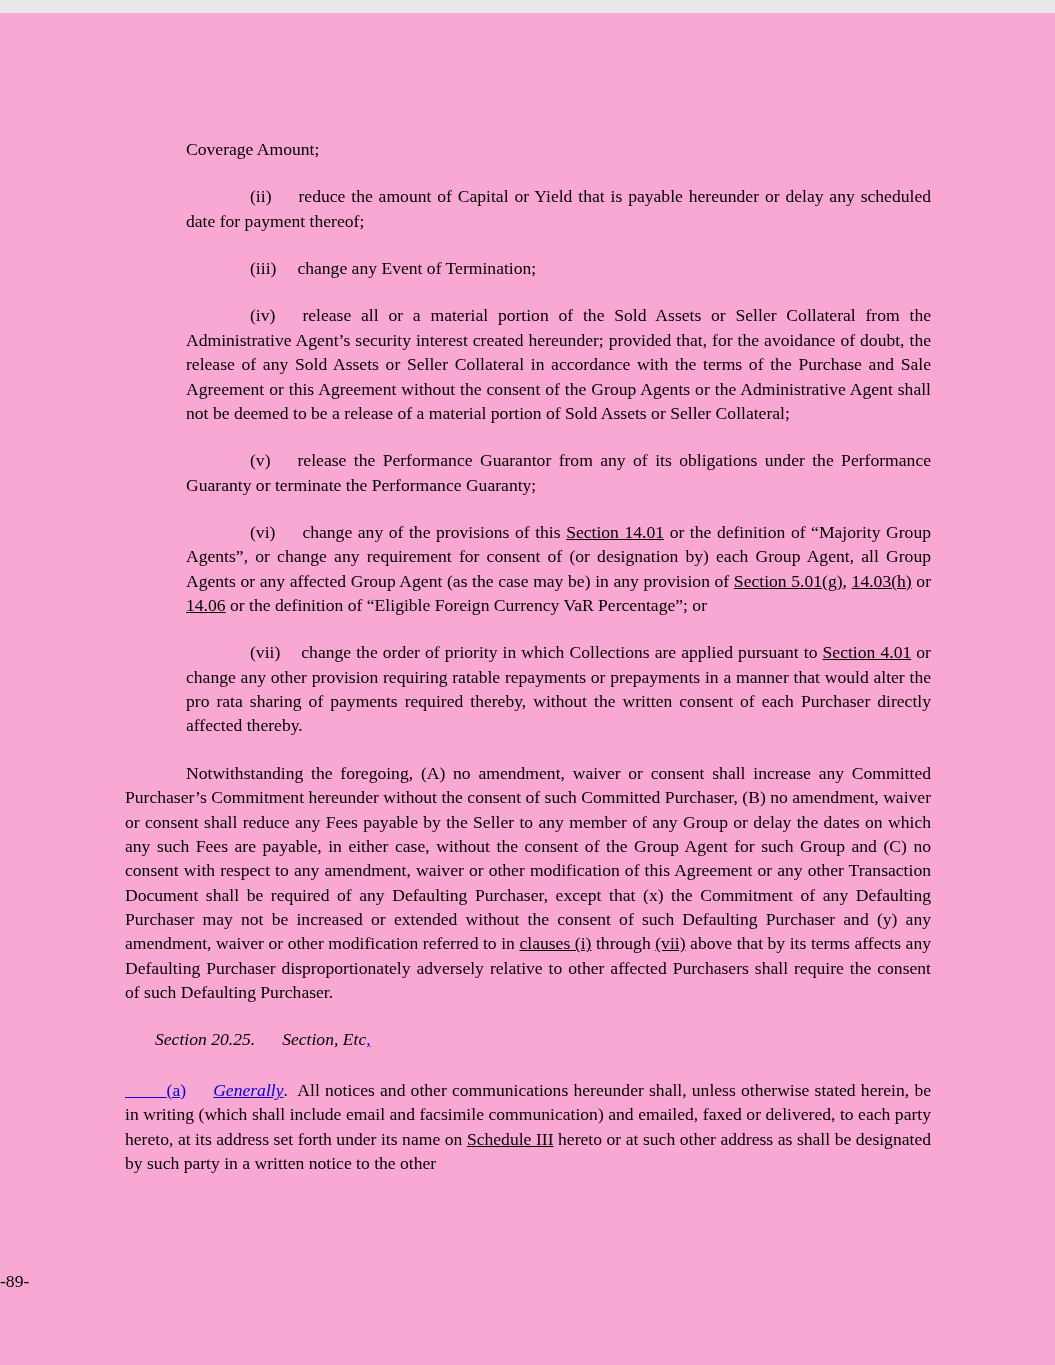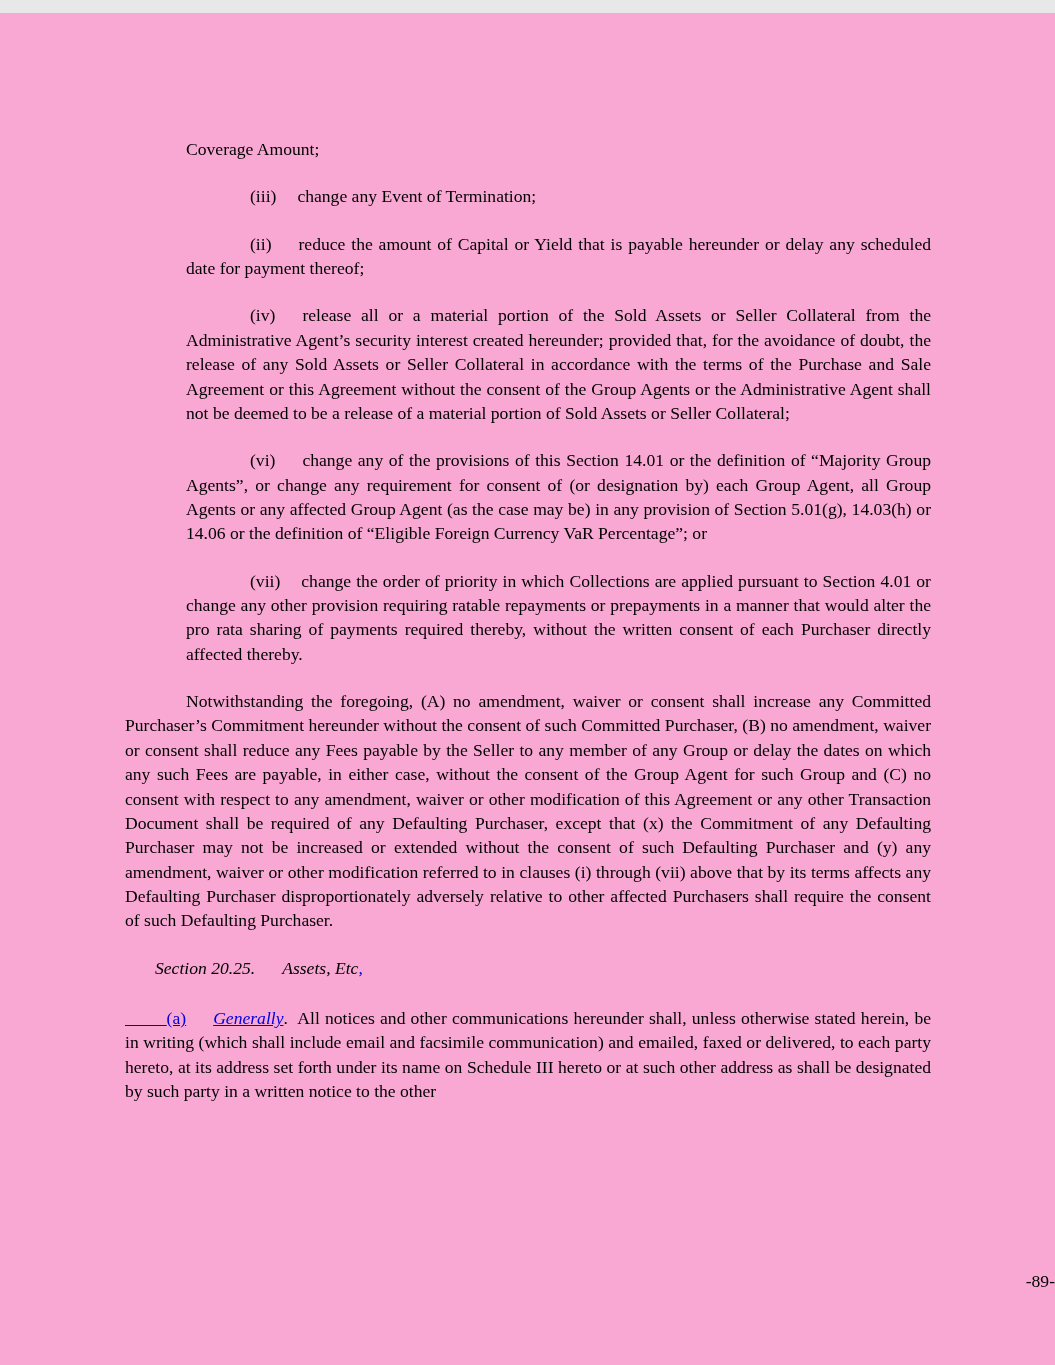--- a/index.html
+++ b/index.html
@@ -27,42 +27,43 @@
   }
   
   p.fragment  { margin-left: 61px; text-align: left; }
   p.clause    { margin-left: 61px; text-indent: 64px; }
   p.body      { text-indent: 61px; }
   p.heading   { margin-left: 30px; text-align: left; font-style: italic; margin-bottom: 26px; }
   p.flush     { text-indent: 0; }
   
   .s-normal     { }
   .s-italic     { }
-  .s-u          { }
+  .s-u          { text-decoration: underline; }
   .s-link       { color: var(--link, #0000EE); text-decoration: underline; }
   .s-linkitalic { color: var(--link, #0000EE); text-decoration: underline; font-style: italic; }
   .s-tab        { display: inline-block; width: 27px; }
   .s-tab-sm     { display: inline-block; width: 21px; }
   .page-number {
     position: absolute;
     bottom: 86px;
     left: 0;
     width: 100%;
-    text-align: right;
+    text-align: left;
   }
 </style>
 </head>
 <body>
 
 <div class="page">
   <div class="content">
       <p class="fragment"><span class="s-normal">Coverage Amount;</span></p>
+      <p class="clause"><span class="s-normal">(ii)</span><span class="s-tab"></span><span class="s-normal">reduce the amount of Capital or Yield that is payable hereunder or delay any scheduled date for payment thereof;</span></p>
       <p class="clause"><span class="s-normal">(iii)</span><span class="s-tab-sm"></span><span class="s-normal">change any Event of Termination;</span></p>
-      <p class="clause"><span class="s-normal">(ii)</span><span class="s-tab"></span><span class="s-normal">reduce the amount of Capital or Yield that is payable hereunder or delay any scheduled date for payment thereof;</span></p>
       <p class="clause"><span class="s-normal">(iv)</span><span class="s-tab"></span><span class="s-normal">release all or a material portion of the Sold Assets or Seller Collateral from the Administrative Agent’s security interest created hereunder; </span><span class="s-italic">provided</span><span class="s-normal"> that, for the avoidance of doubt, the release of any Sold Assets or Seller Collateral in accordance with the terms of the Purchase and Sale Agreement or this Agreement without the consent of the Group Agents or the Administrative Agent shall not be deemed to be a release of a material portion of Sold Assets or Seller Collateral;</span></p>
+      <p class="clause"><span class="s-normal">(v)</span><span class="s-tab"></span><span class="s-normal">release the Performance Guarantor from any of its obligations under the Performance Guaranty or terminate the Performance Guaranty;</span></p>
       <p class="clause"><span class="s-normal">(vi)</span><span class="s-tab"></span><span class="s-normal">change any of the provisions of this </span><span class="s-u">Section 14.01</span><span class="s-normal"> or the definition of “Majority Group Agents”, or change any requirement for consent of (or designation by) each Group Agent, all Group Agents or any affected Group Agent (as the case may be) in any provision of </span><span class="s-u">Section 5.01(g)</span><span class="s-normal">, </span><span class="s-u">14.03(h)</span><span class="s-normal"> or </span><span class="s-u">14.06</span><span class="s-normal"> or the definition of “Eligible Foreign Currency VaR Percentage”; or</span></p>
       <p class="clause"><span class="s-normal">(vii)</span><span class="s-tab-sm"></span><span class="s-normal">change the order of priority in which Collections are applied pursuant to </span><span class="s-u">Section 4.01</span><span class="s-normal"> or change any other provision requiring ratable repayments or prepayments in a manner that would alter the pro rata sharing of payments required thereby, without the written consent of each Purchaser directly affected thereby.</span></p>
       <p class="body"><span class="s-normal">Notwithstanding the foregoing, (A) no amendment, waiver or consent shall increase any Committed Purchaser’s Commitment hereunder without the consent of such Committed Purchaser, (B) no amendment, waiver or consent shall reduce any Fees payable by the Seller to any member of any Group or delay the dates on which any such Fees are payable, in either case, without the consent of the Group Agent for such Group and (C) no consent with respect to any amendment, waiver or other modification of this Agreement or any other Transaction Document shall be required of any Defaulting Purchaser, except that (x) the Commitment of any Defaulting Purchaser may not be increased or extended without the consent of such Defaulting Purchaser and (y) any amendment, waiver or other modification referred to in </span><span class="s-u">clauses (i)</span><span class="s-normal"> through </span><span class="s-u">(vii)</span><span class="s-normal"> above that by its terms affects any Defaulting Purchaser disproportionately adversely relative to other affected Purchasers shall require the consent of such Defaulting Purchaser.</span></p>
-      <p class="heading"><span class="s-italic">Section 20.25.</span><span class="s-tab"></span><span class="s-italic">Assets, Etc</span><span class="s-linkitalic">,</span></p>
+      <p class="heading"><span class="s-italic">Section 20.25.</span><span class="s-tab"></span><span class="s-italic">Section, Etc</span><span class="s-linkitalic">,</span></p>
       <p class="flush"><span class="s-link">&nbsp;&nbsp;&nbsp;&nbsp;&nbsp;&nbsp;&nbsp;&nbsp;</span><span class="s-link">(a)</span><span class="s-tab"></span><span class="s-linkitalic">Generally</span><span class="s-normal">.&nbsp; All notices and other communications hereunder shall, unless otherwise stated herein, be in writing (which shall include email and facsimile communication) and emailed, faxed or delivered, to each party hereto, at its address set forth under its name on </span><span class="s-u">Schedule III</span><span class="s-normal"> hereto or at such other address as shall be designated by such party in a written notice to the other</span></p>
     </div>
   <div class="page-number">-89-</div>
 </div>
 
 </body></html>

